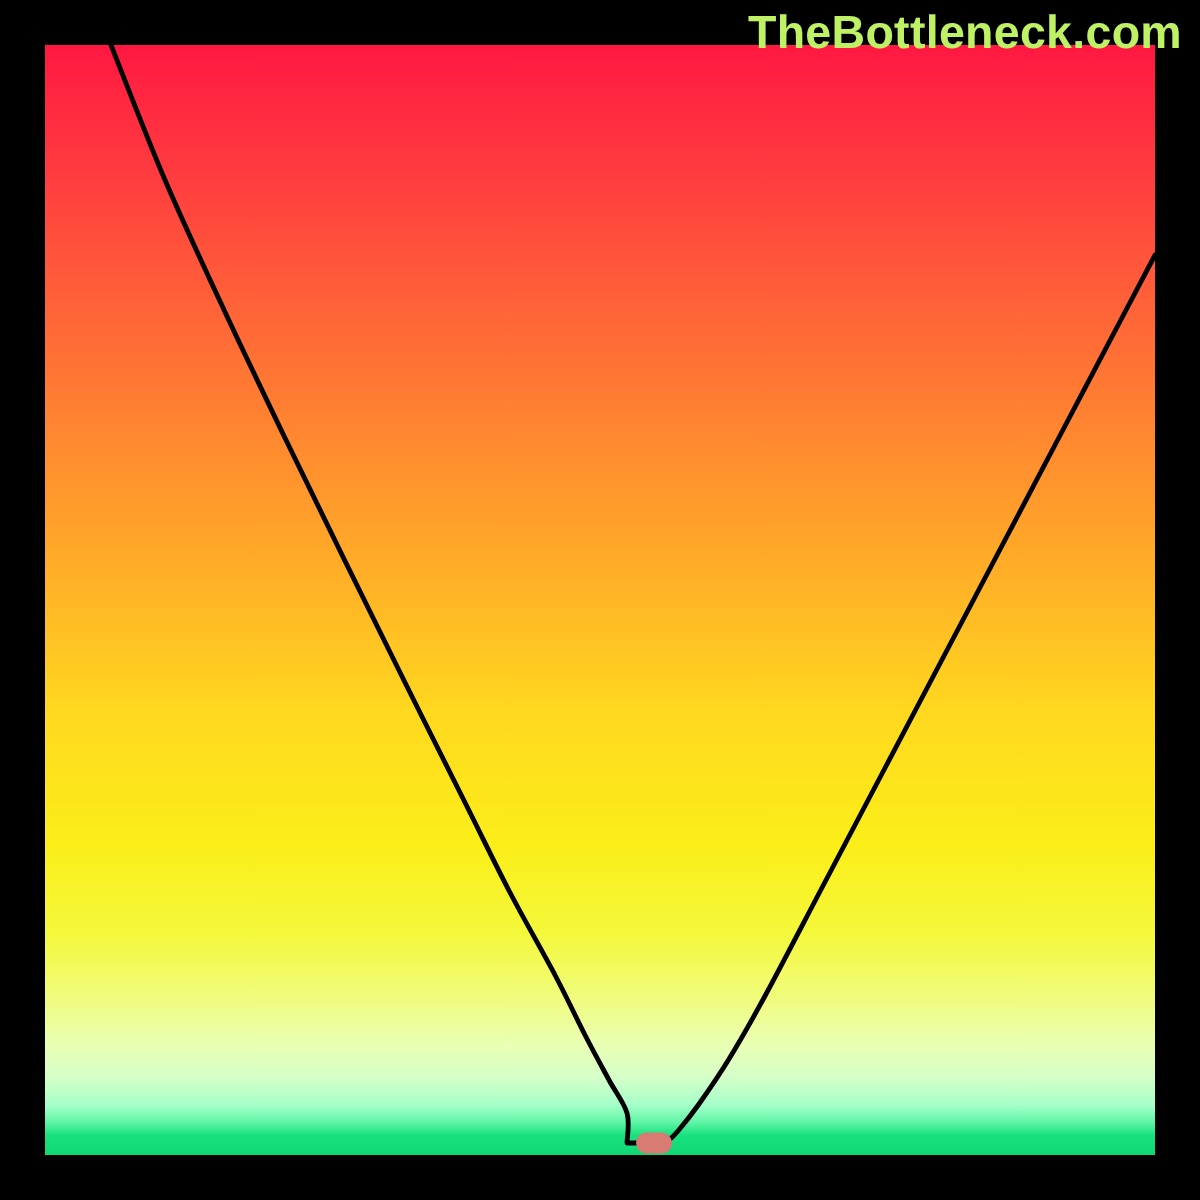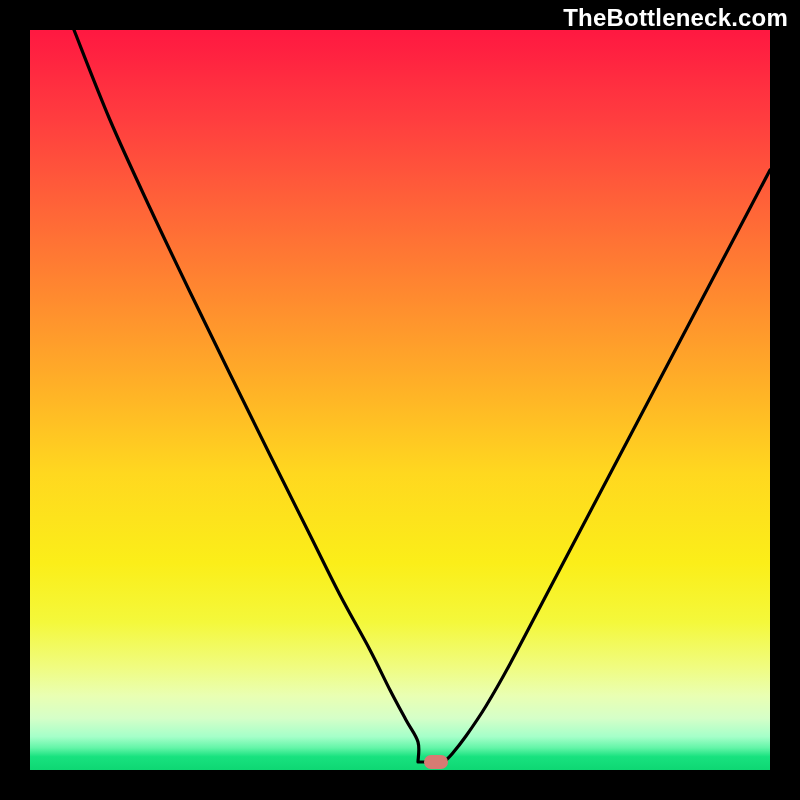--- a/index.html
+++ b/index.html
@@ -8,23 +8,23 @@
     position: relative;
     width: 800px;
     height: 800px;
     background: #000;
   }
   .watermark {
     position: absolute;
     top: 4px;
     right: 12px;
     font-family: Arial, Helvetica, sans-serif;
-    font-size: 24px;
+    font-size: 31px;
     font-weight: 600;
-    color: #ffffff;
+    color: #bef264;
     letter-spacing: 0.2px;
     z-index: 5;
   }
   .plot {
     position: absolute;
     left: 30px;
     top: 30px;
     width: 740px;
     height: 740px;
   }

